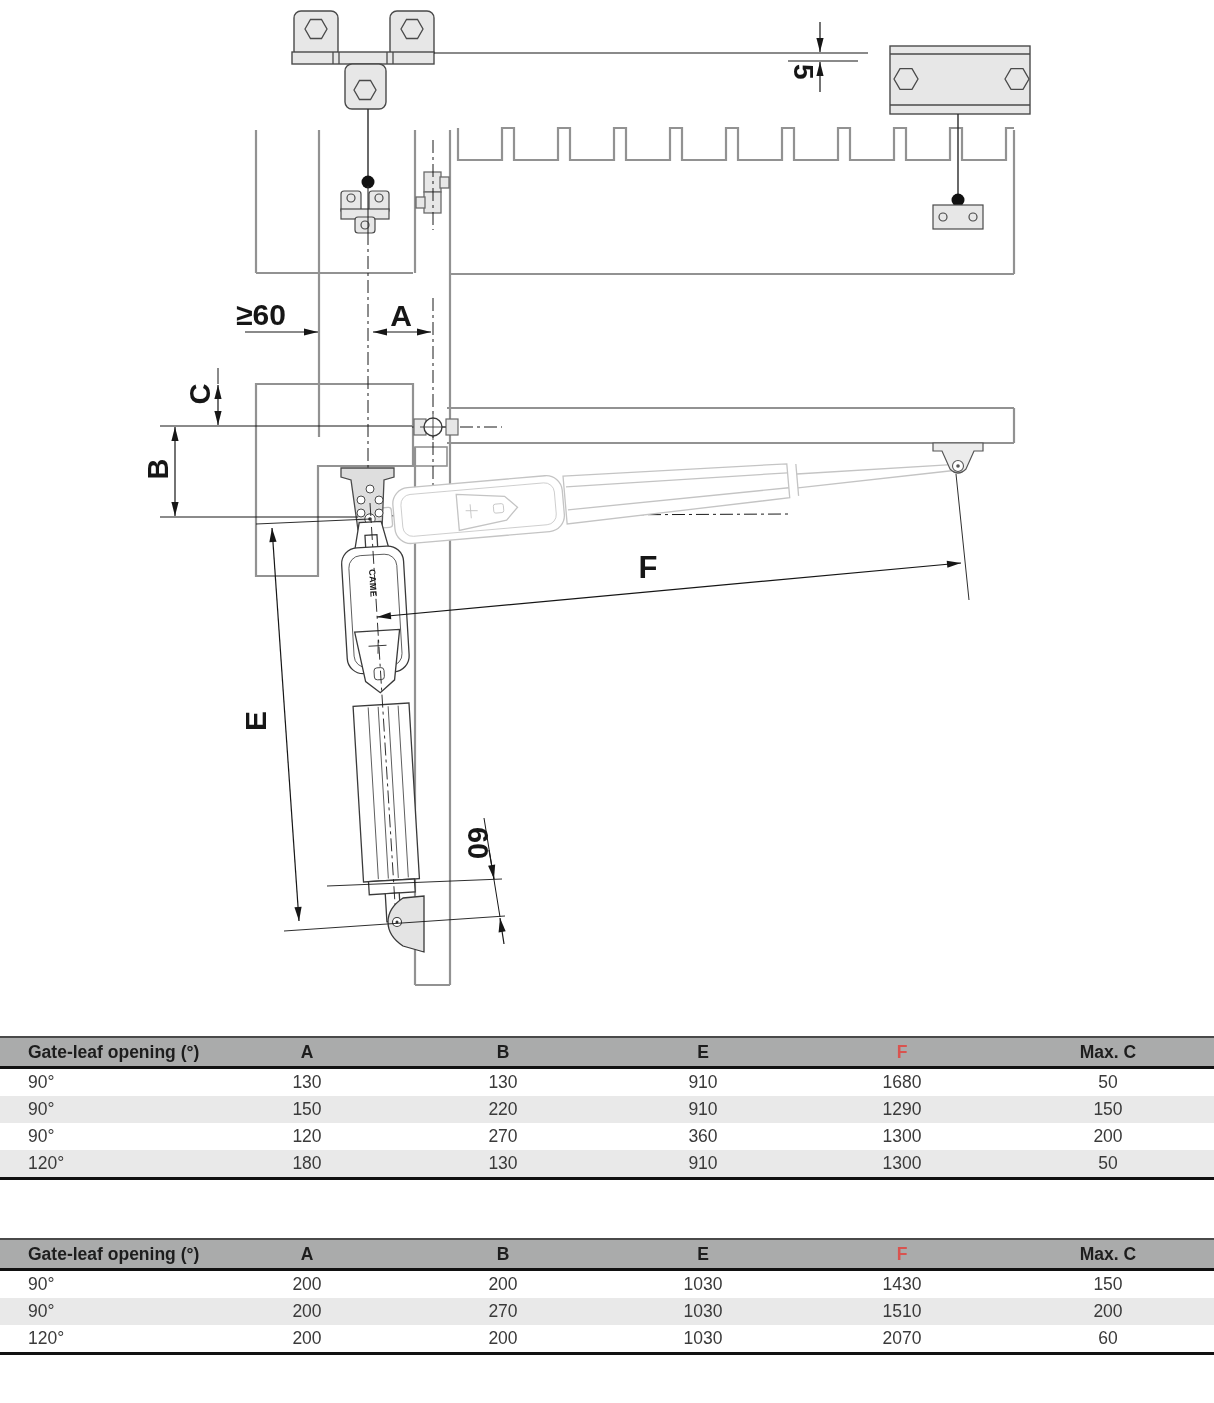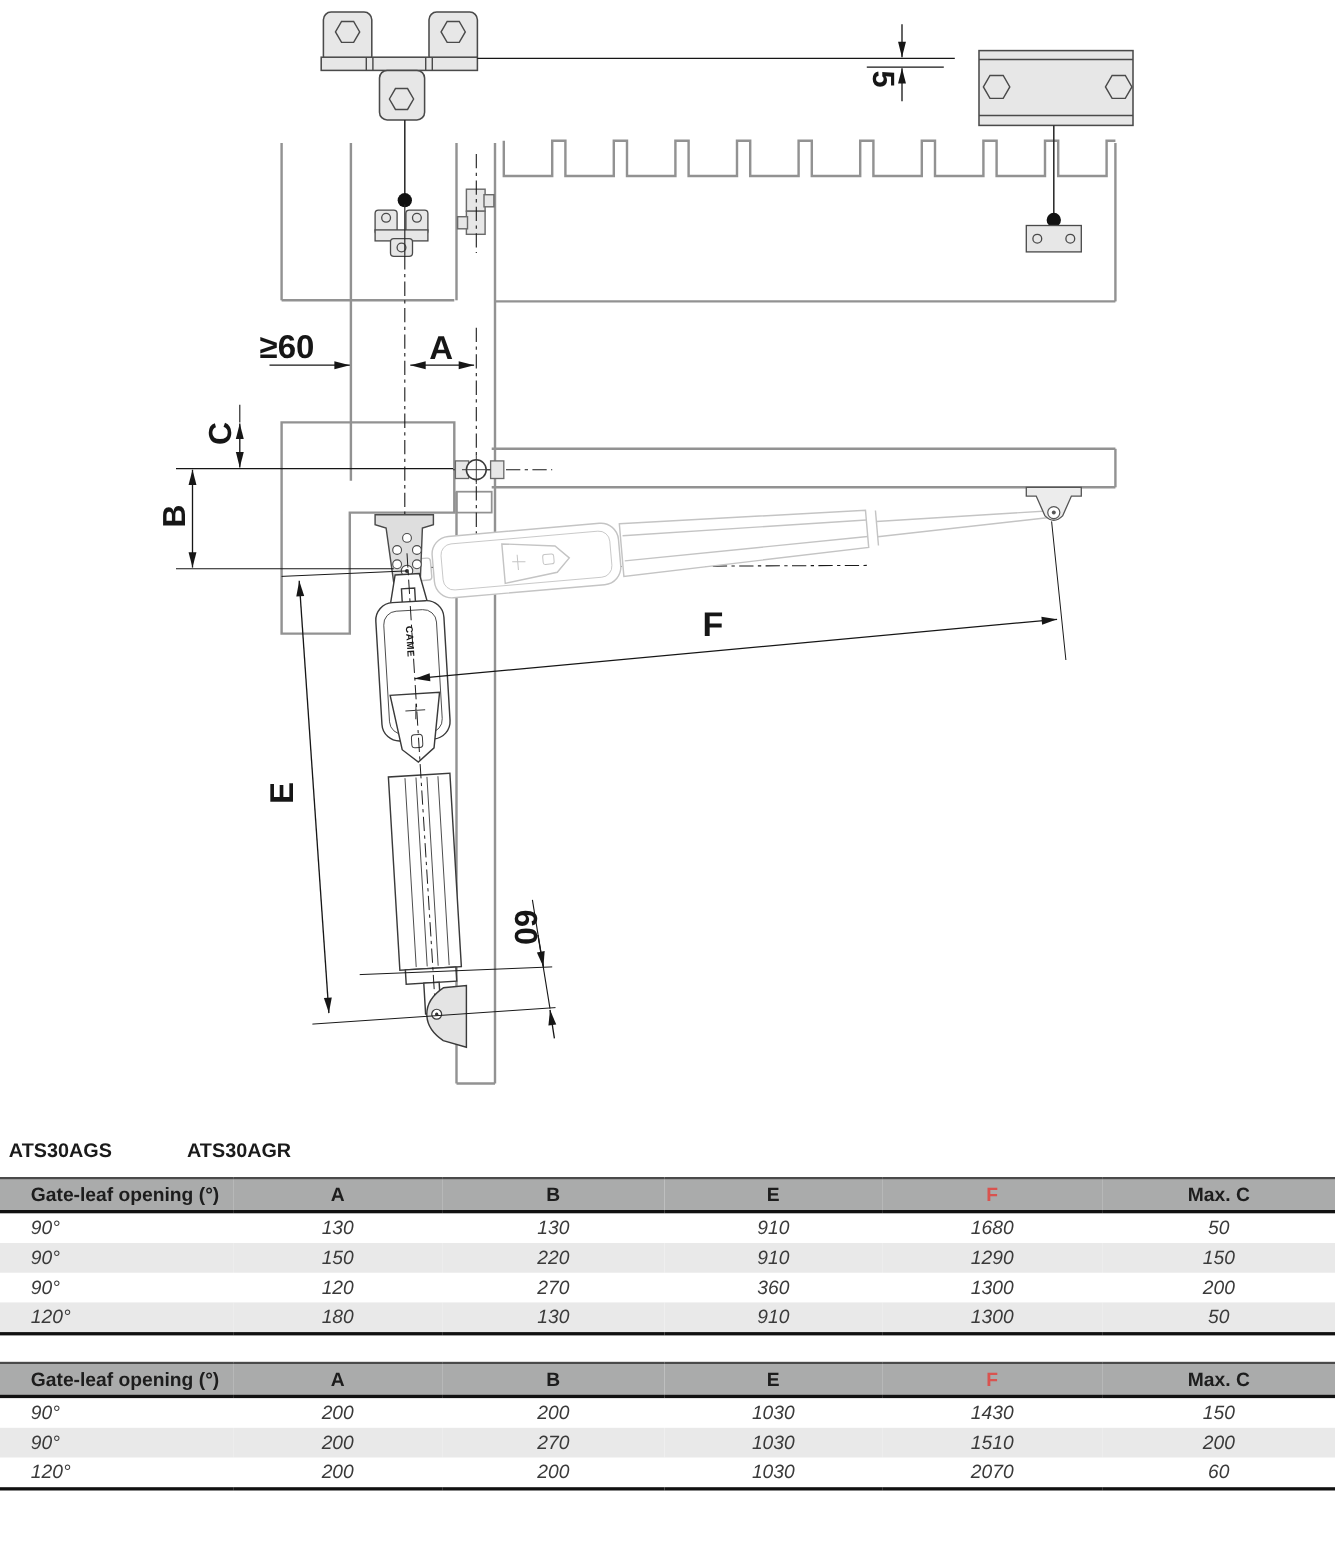--- a/index.html
+++ b/index.html
@@ -13,21 +13,21 @@
   .sec-2{top:1238px;}
   .models{display:flex;align-items:baseline;margin:0 0 13px 8px;}
   .models .model{font-size:18px;font-weight:bold;color:#1a1a1a;display:inline-block;}
   .models .model:first-child{width:162px;}
 
   table.spec{width:1214px;border-collapse:collapse;table-layout:fixed;
              border-top:2px solid #4a4a4a;border-bottom:3px solid #111;}
   table.spec th{background:#aaabab;font-size:17.5px;font-weight:bold;color:#1d1d1d;
                 height:28px;padding:0;text-align:center;border-bottom:3px solid #111;}
   table.spec td{font-size:17.5px;font-weight:normal;color:#3a3a3a;height:27px;
-                padding:0;text-align:center;font-style:italic;}
+                padding:0;text-align:center;}
   table.spec th.c-label,table.spec td.c-label{text-align:left;padding-left:28px;margin-top:36px;}
   table.spec tr.alt td{background:#e9e9e9;}
   table.spec th.col-f{color:#d9534f;}
   col.w0{width:212px}col.w1{width:190px}col.w2{width:202px}
   col.w3{width:198px}col.w4{width:200px}col.w5{width:212px}
 </style>
 </head>
 <body>
 
 <div class="sheet">
@@ -243,24 +243,20 @@
     <text x="236" y="325" font-size="30">≥60</text>
     <text x="401" y="326" font-size="30" text-anchor="middle">A</text>
     <text transform="translate(210,394) rotate(-90)" font-size="29" text-anchor="middle">C</text>
     <text transform="translate(168,469) rotate(-90)" font-size="29" text-anchor="middle">B</text>
     <text transform="translate(266,721) rotate(-90)" font-size="30" text-anchor="middle">E</text>
     <text x="648" y="578" font-size="31" text-anchor="middle">F</text>
     <text transform="translate(468,843) rotate(90)" font-size="29" text-anchor="middle">60</text>
   </svg>
 
   <div class="spec-section sec-1">
-    <div class="models">
-      <span class="model">ATS30AGS</span>
-      <span class="model">ATS30AGR</span>
-    </div>
     <table class="spec">
       <colgroup>
           <col class="w0">
           <col class="w1">
           <col class="w2">
           <col class="w3">
           <col class="w4">
           <col class="w5">
         </colgroup>
       <thead>

